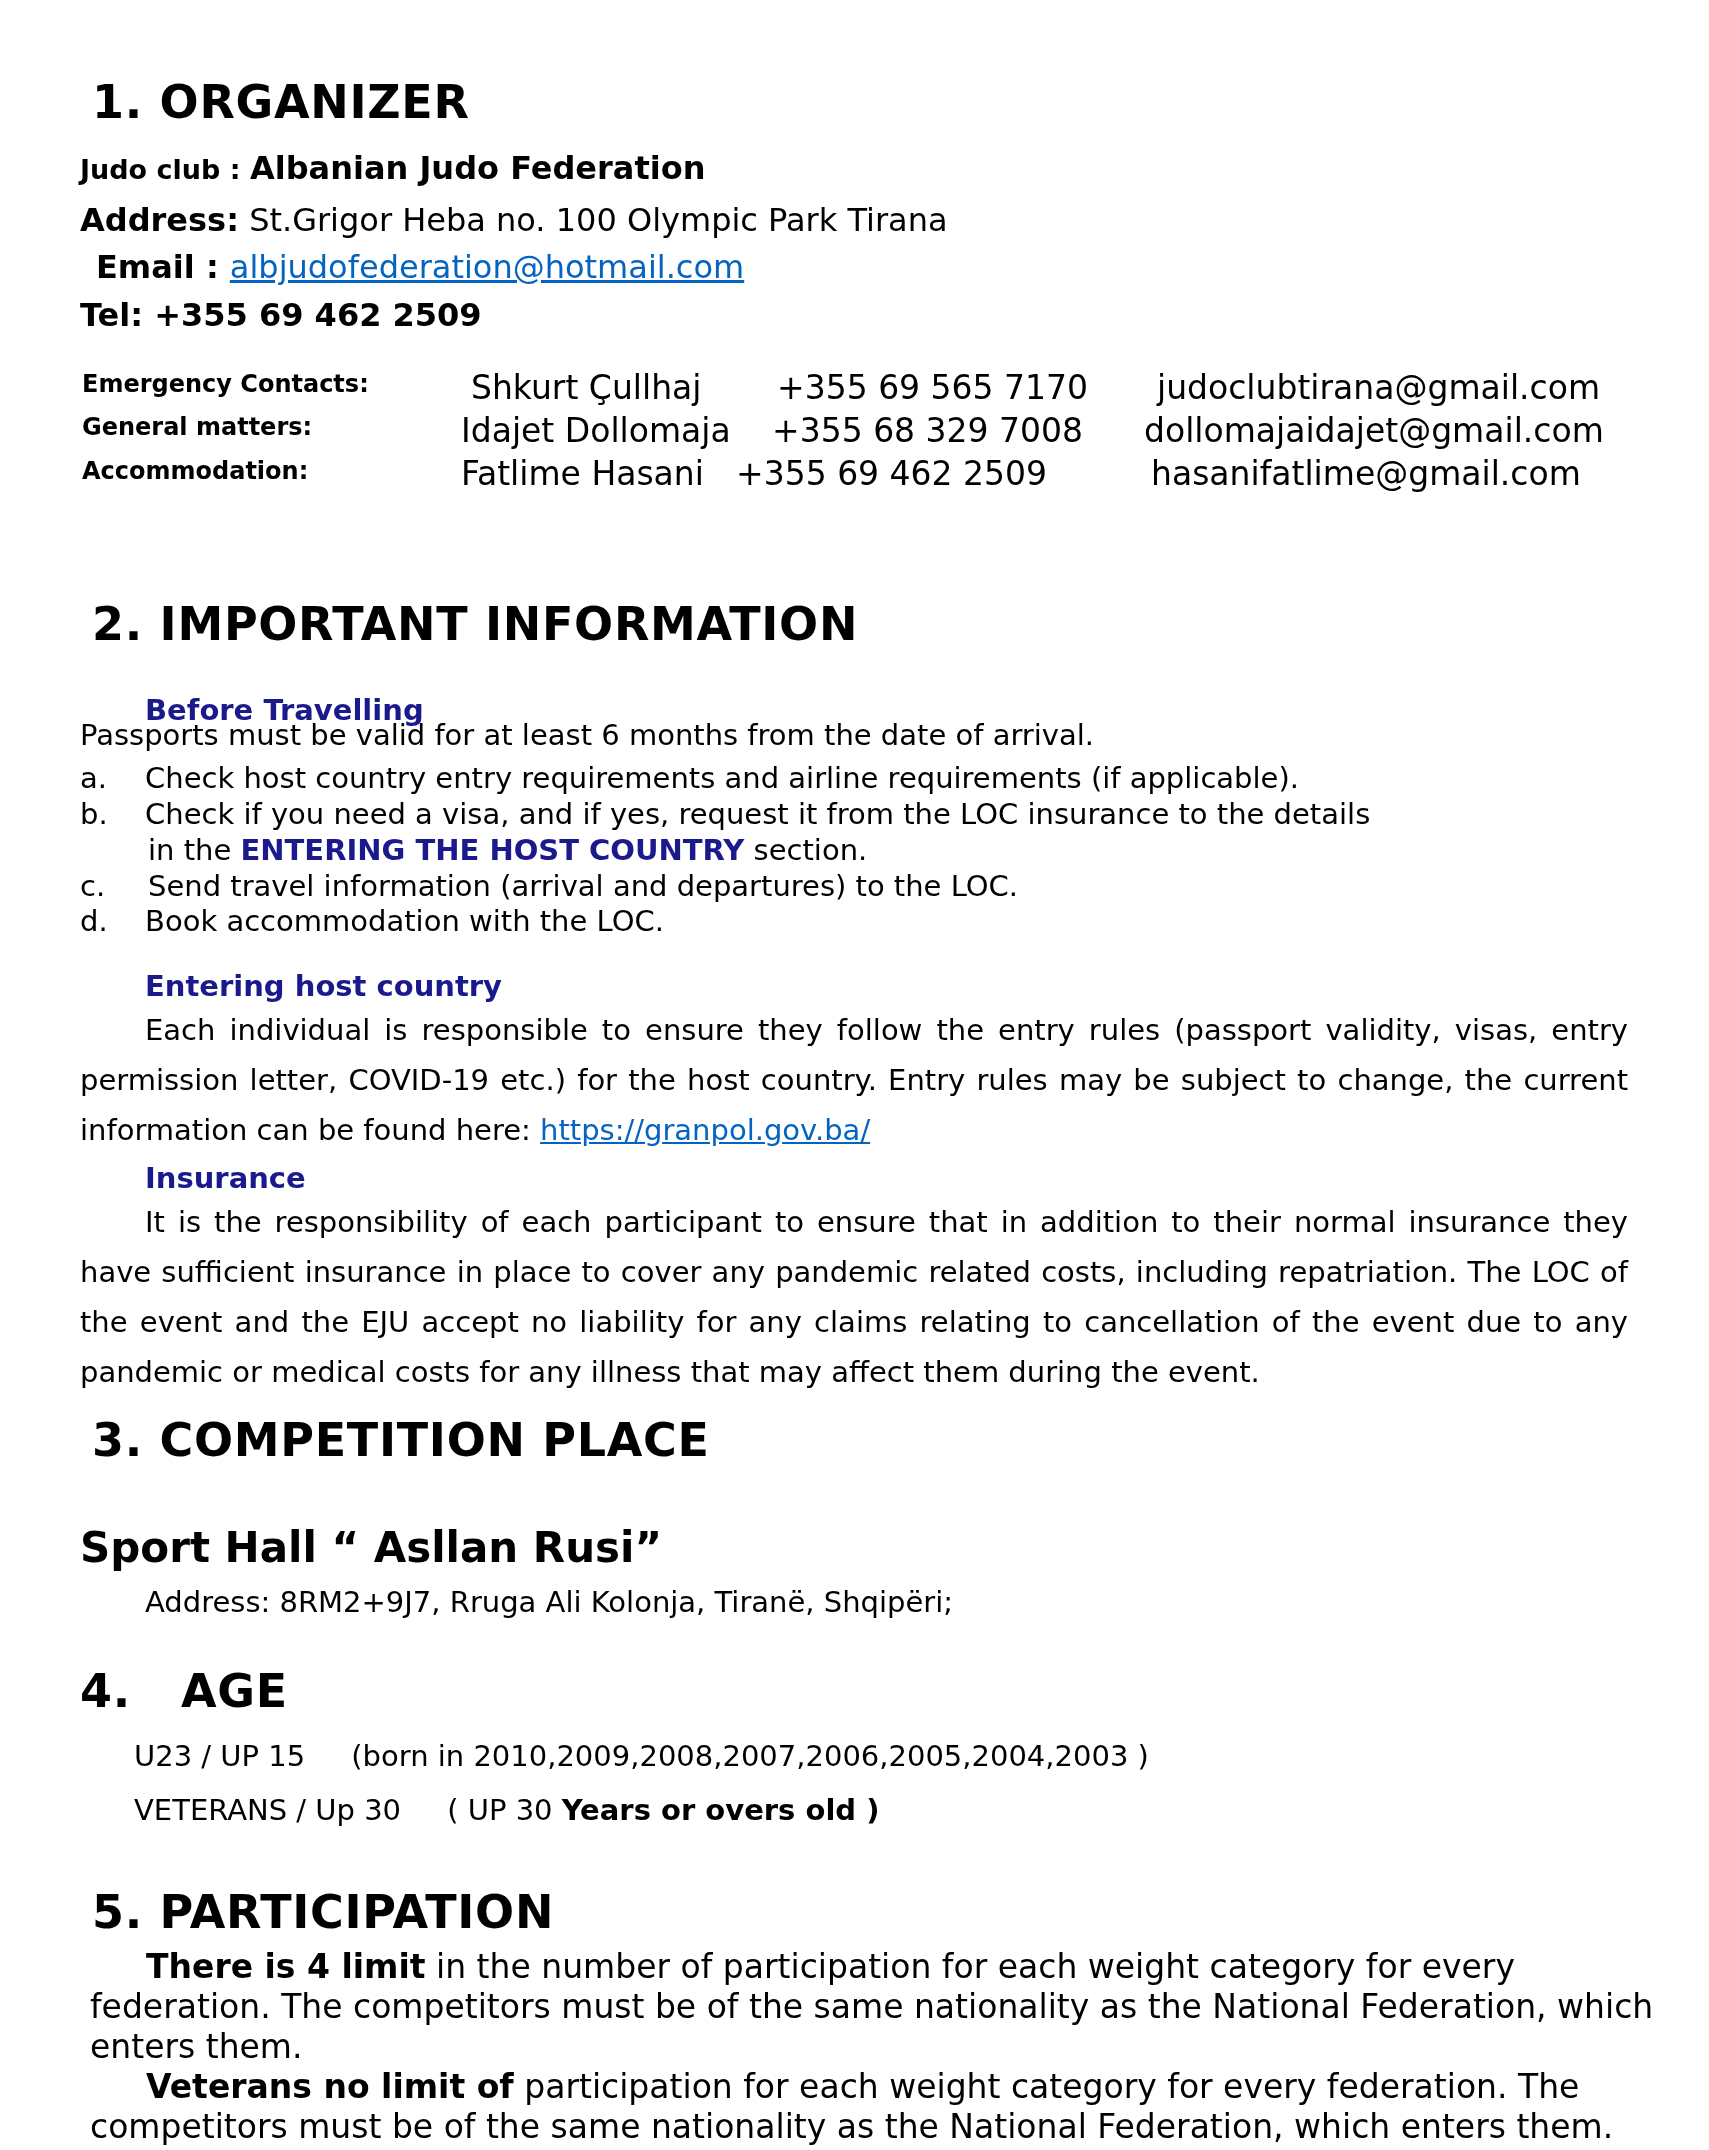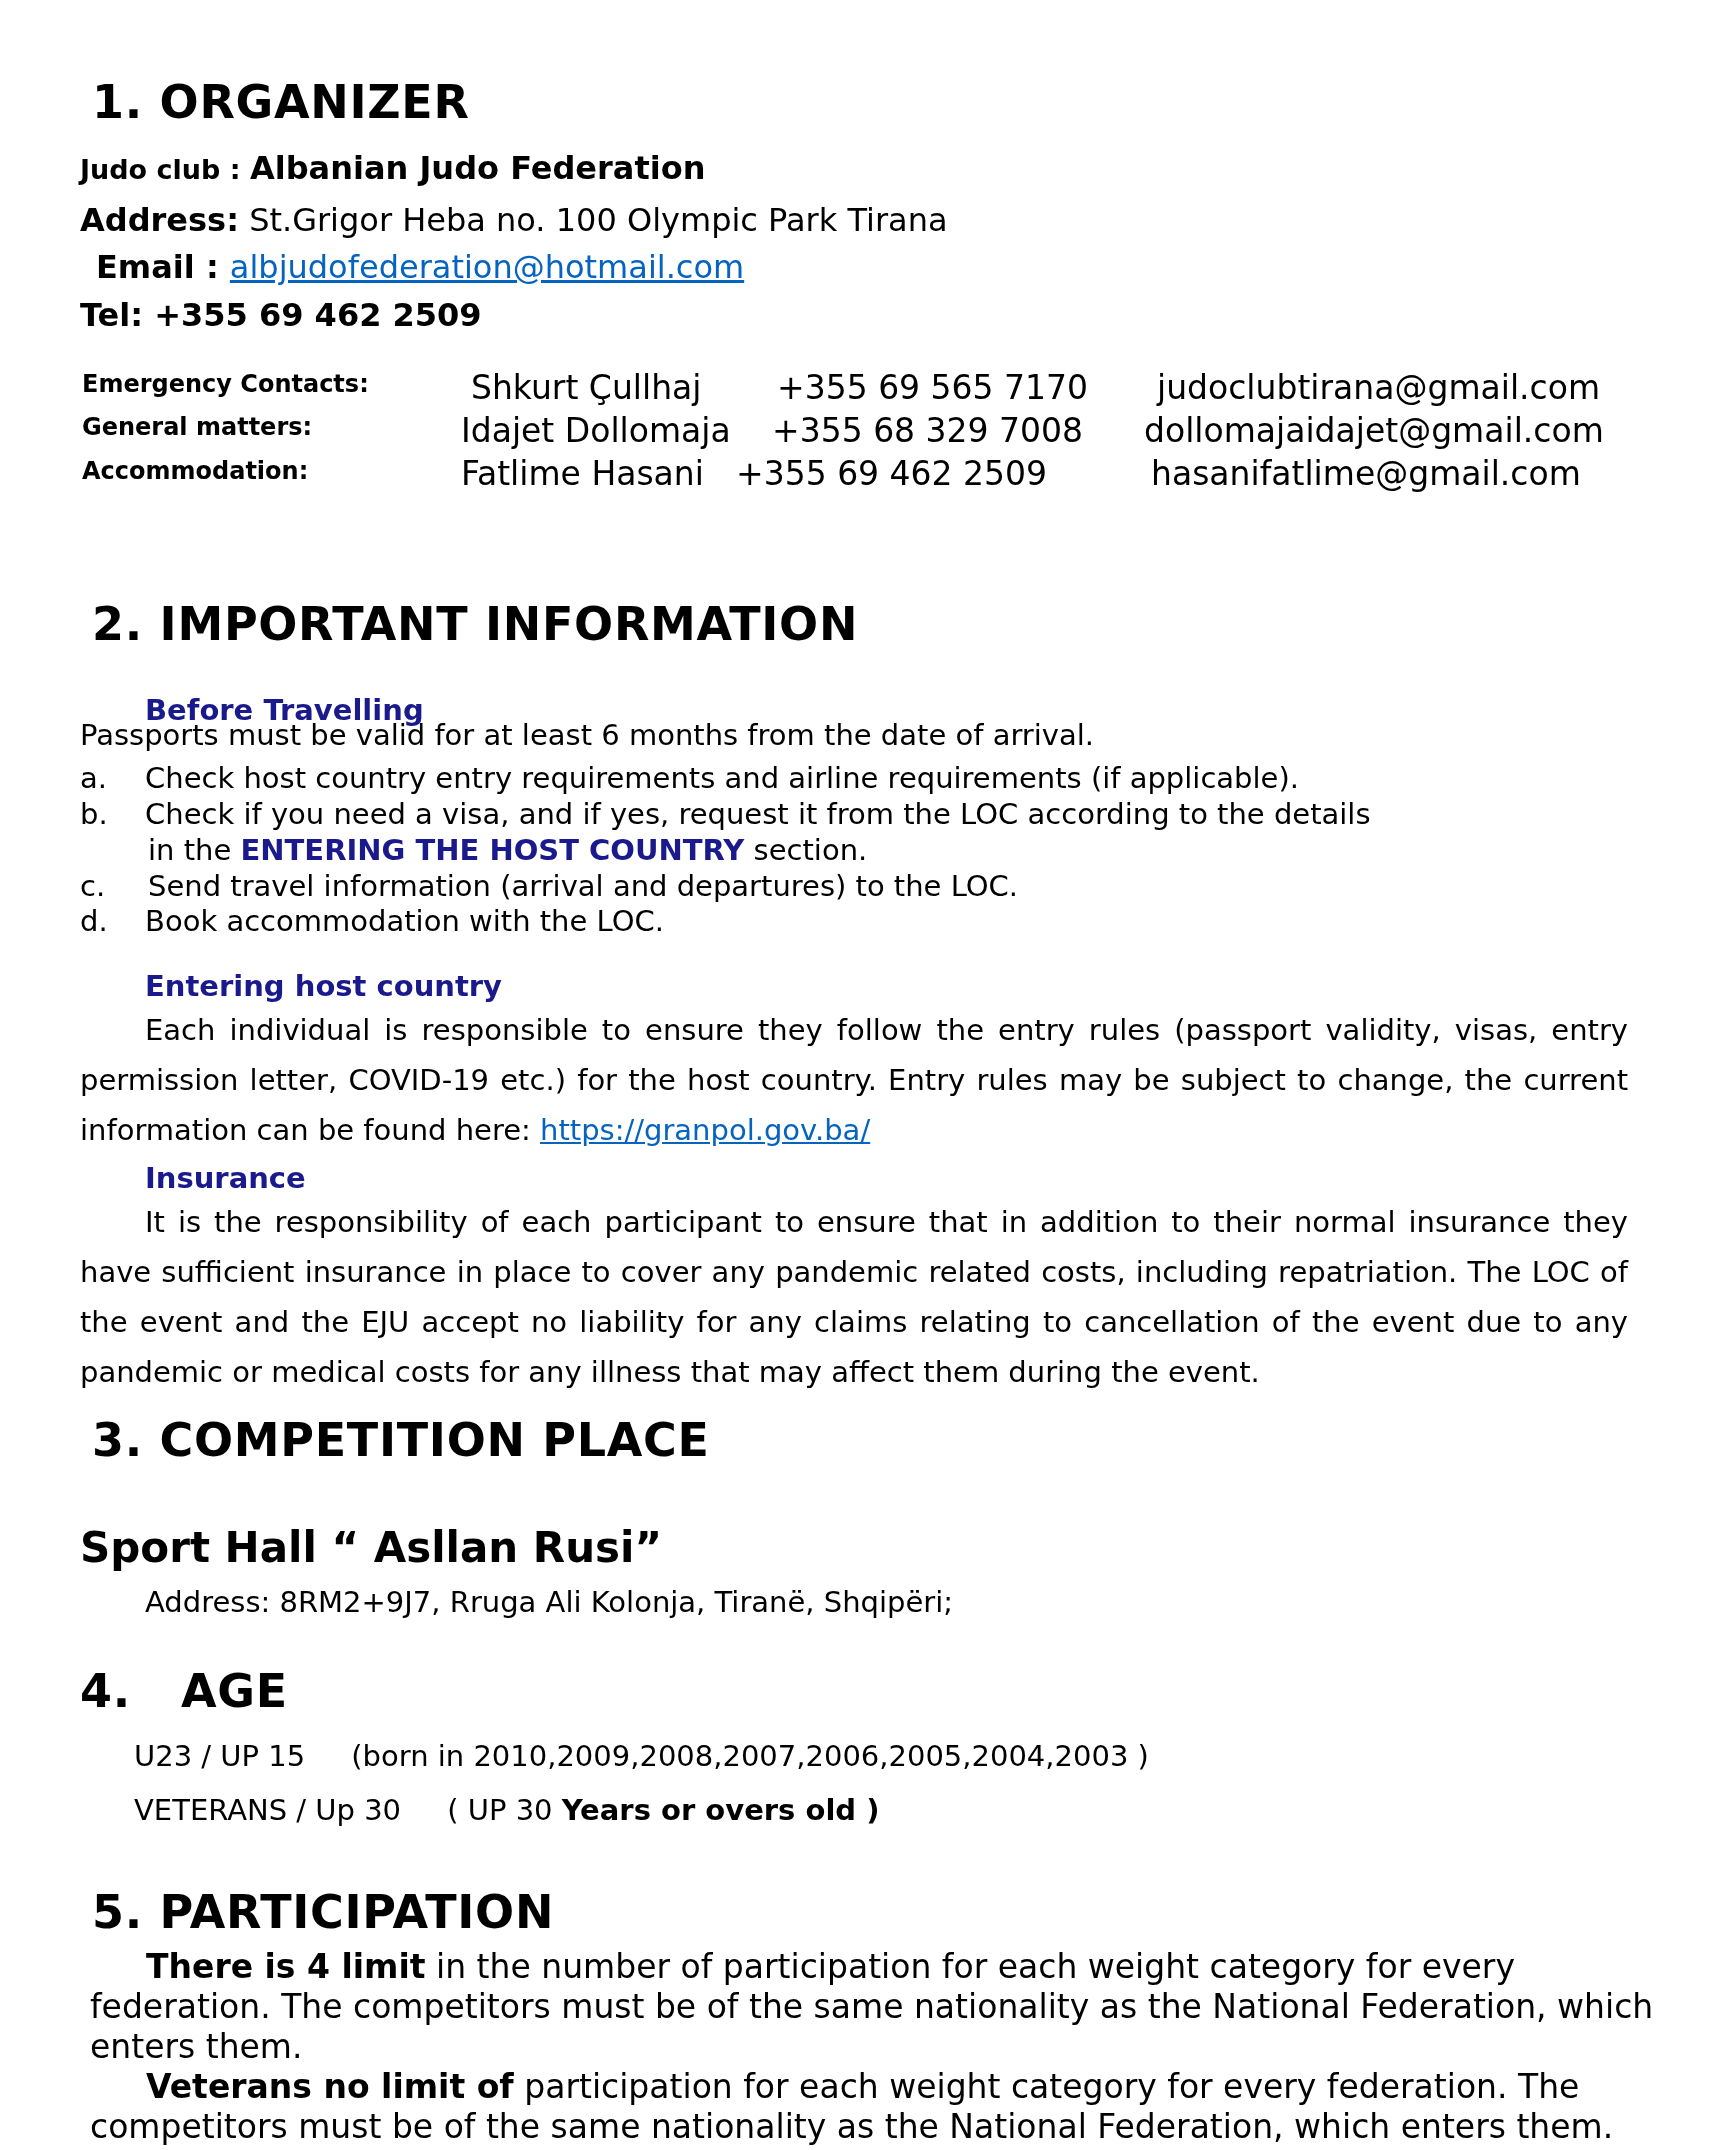--- a/index.html
+++ b/index.html
@@ -68,21 +68,21 @@
 <div class="abs sub blue" style="left:145px; top:681px;margin-top:12px;">Before Travelling</div>
 <div class="abs body40" style="left:80px; top:718px;">Passports must be valid for at least 6 months from the date of arrival.</div>
 
 <div>
   <div>
     <span class="abs body40" style="left:80px; top:761px;">a.</span>
     <span class="abs body40" style="left:145px; top:761px;">Check host country entry requirements and airline requirements (if applicable).</span>
   </div>
   <div>
     <span class="abs body40" style="left:80px; top:797px;">b.</span>
-    <span class="abs body40" style="left:145px; top:797px;">Check if you need a visa, and if yes, request it from the LOC according to the details</span>
+    <span class="abs body40" style="left:145px; top:797px;">Check if you need a visa, and if yes, request it from the LOC insurance to the details</span>
     <span class="abs body40" style="left:148px; top:833px;">
       <span>in the </span><span class="blue">ENTERING THE HOST COUNTRY</span><span> section.</span>
     </span>
   </div>
   <div>
     <span class="abs body40" style="left:80px; top:869px;">c.</span>
     <span class="abs body40" style="left:148px; top:869px;">Send travel information (arrival and departures) to the LOC.</span>
   </div>
   <div>
     <span class="abs body40" style="left:80px; top:904px;">d.</span>

